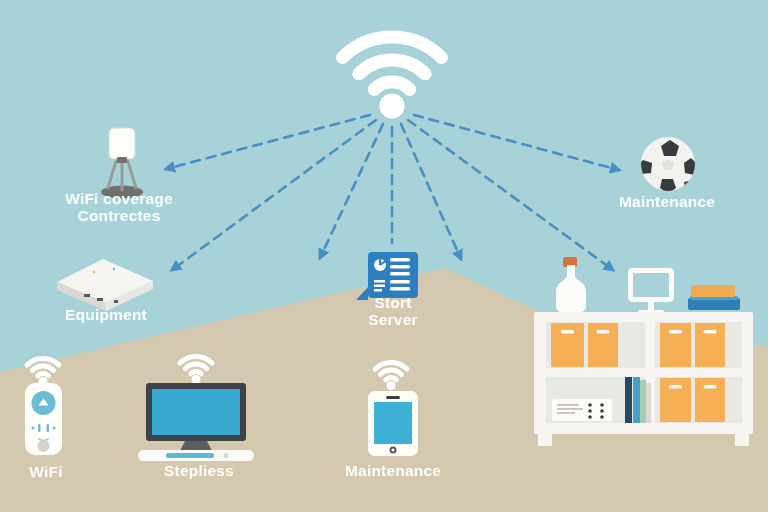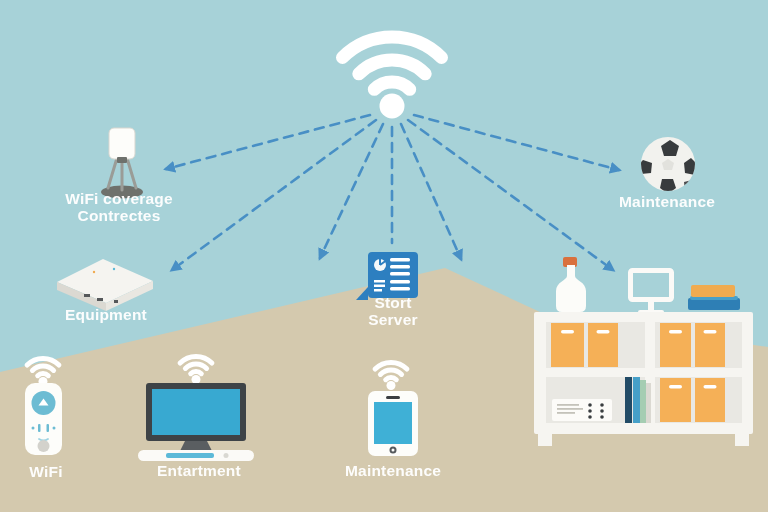--- a/index.html
+++ b/index.html
@@ -243,21 +243,21 @@
     <span>WiFi coverage</span>
     <span>Contrectes</span>
   </div>
   <div class="label" style="left:106px;top:306px">
     <span>Equipment</span>
   </div>
   <div class="label" style="left:46px;top:463px">
     <span>WiFi</span>
   </div>
   <div class="label" style="left:199px;top:462px">
-    <span>Entartment</span>
+    <span>Stepliess</span>
   </div>
   <div class="label" style="left:393px;top:462px">
     <span>Maintenance</span>
   </div>
   <div class="label" style="left:393px;top:294px">
     <span>Stort</span>
     <span>Server</span>
   </div>
   <div class="label" style="left:667px;top:193px">
     <span>Maintenance</span>

